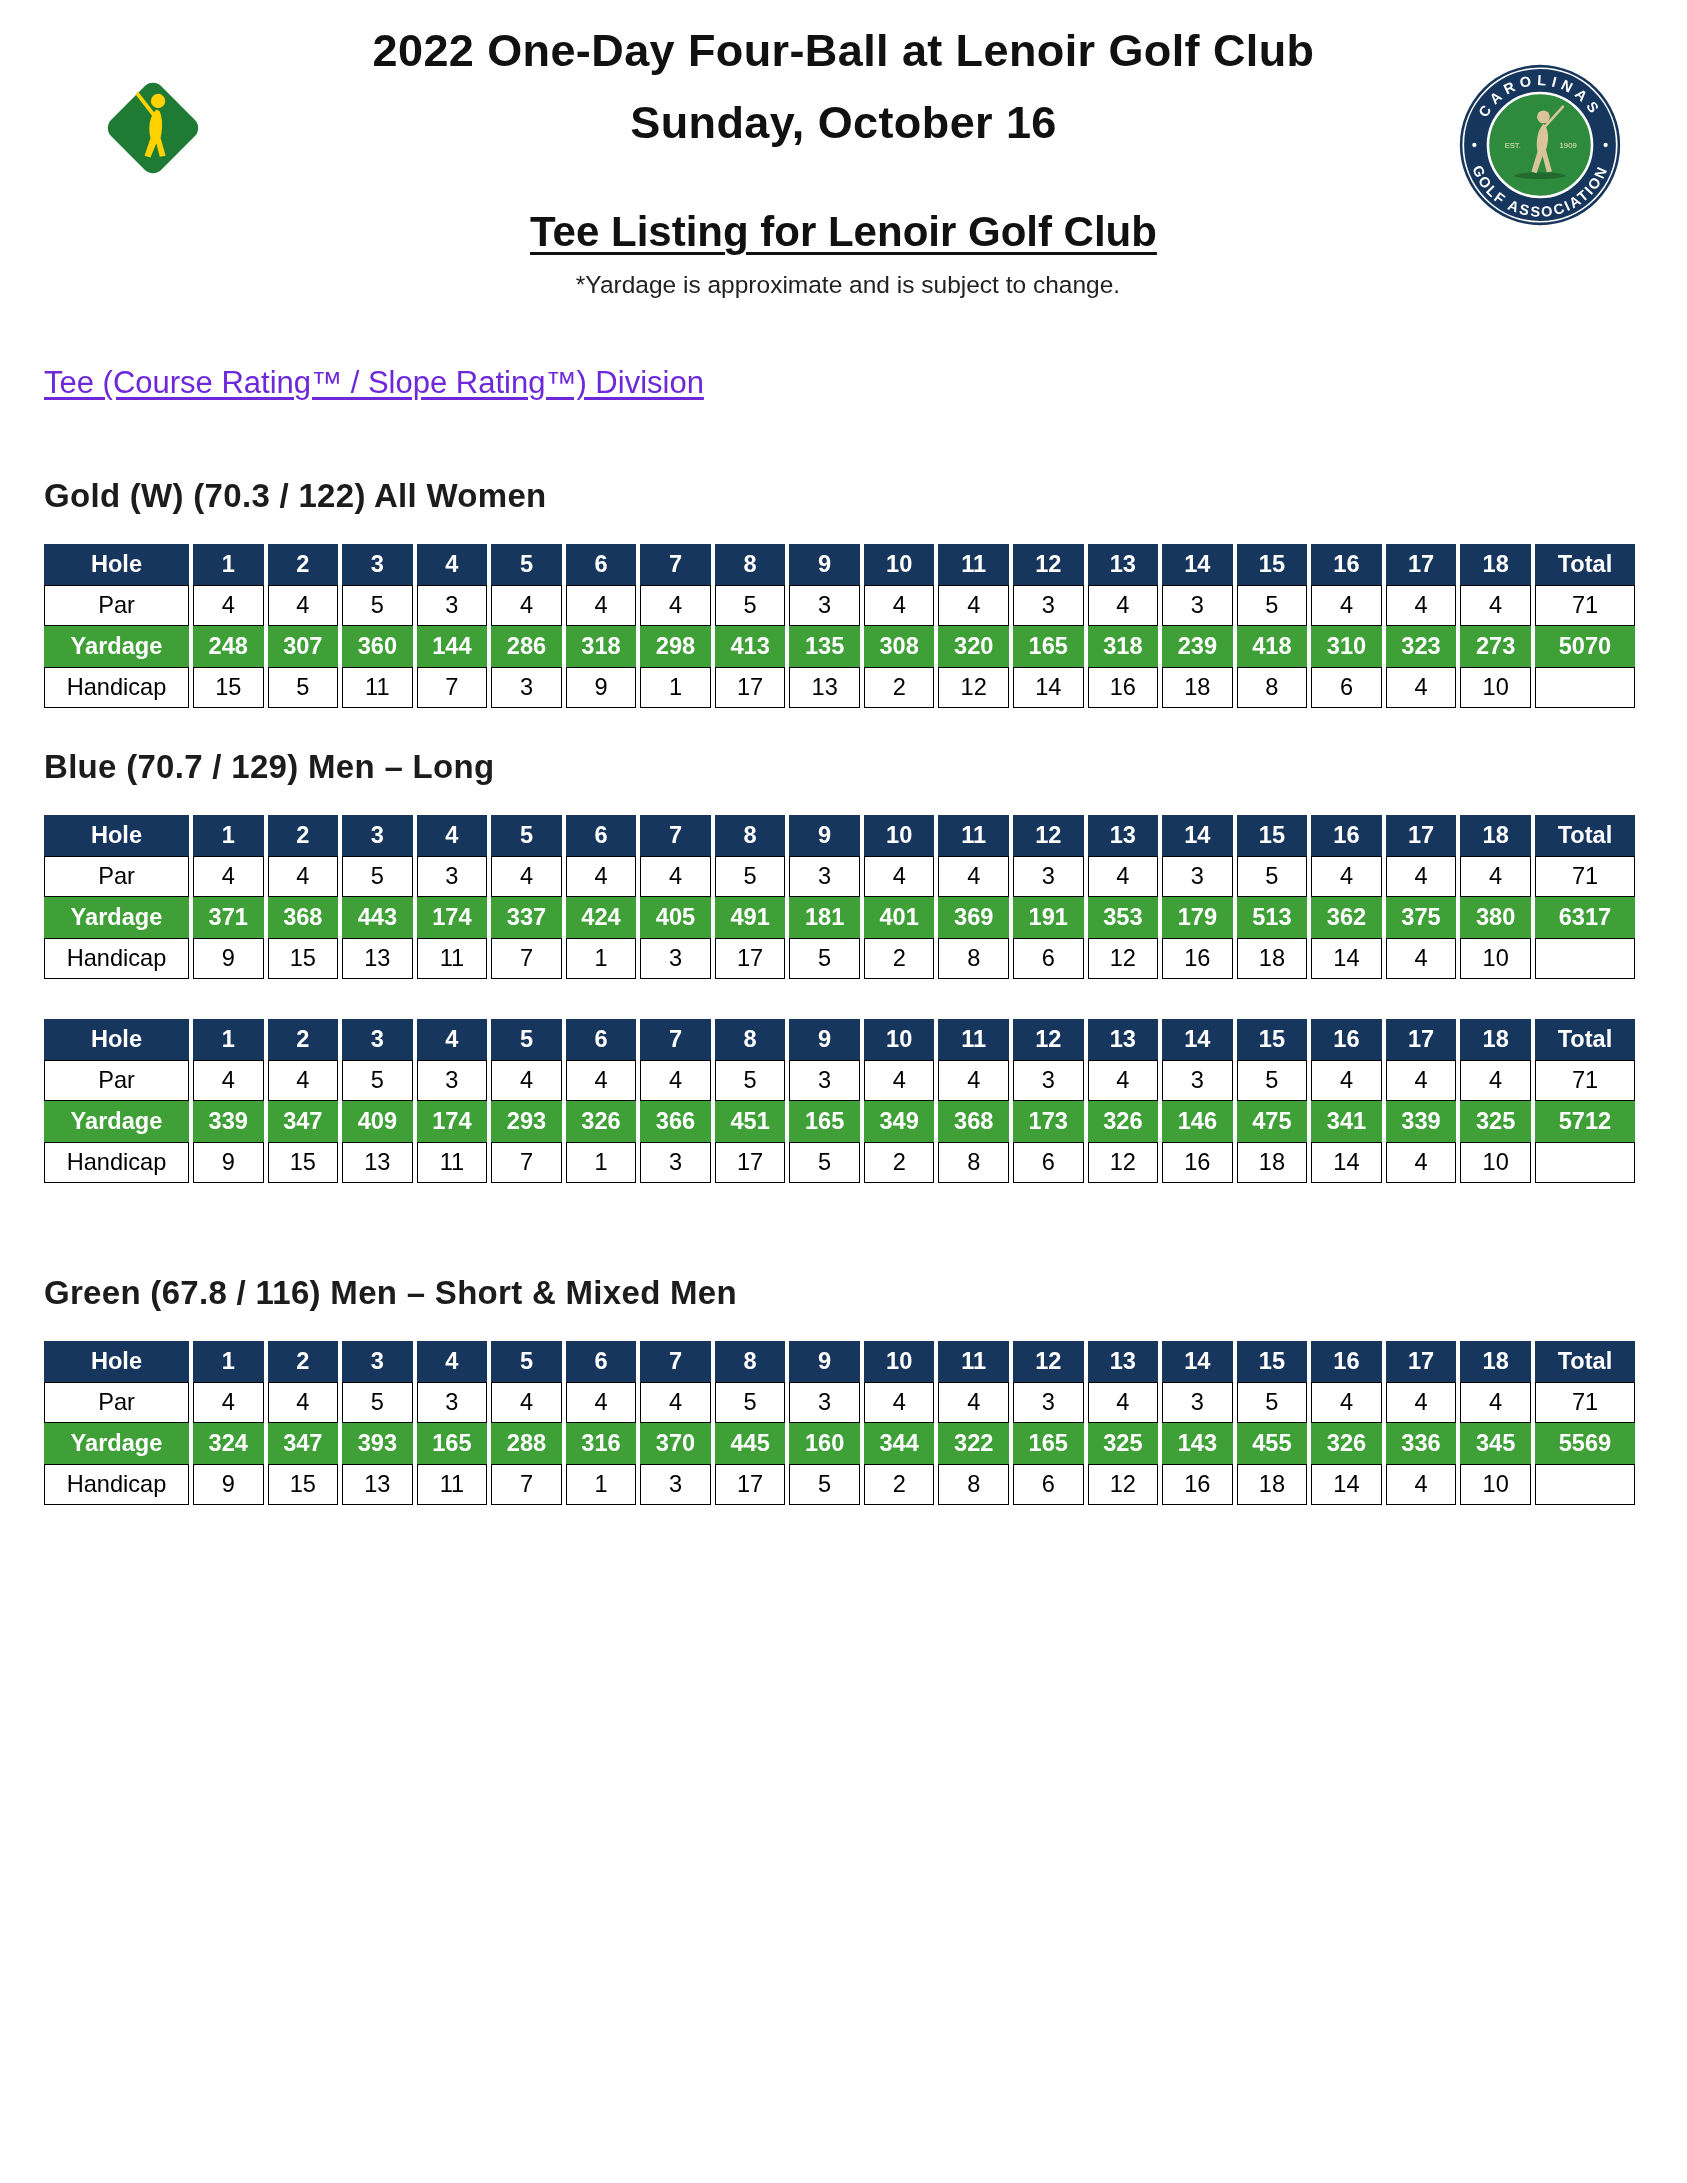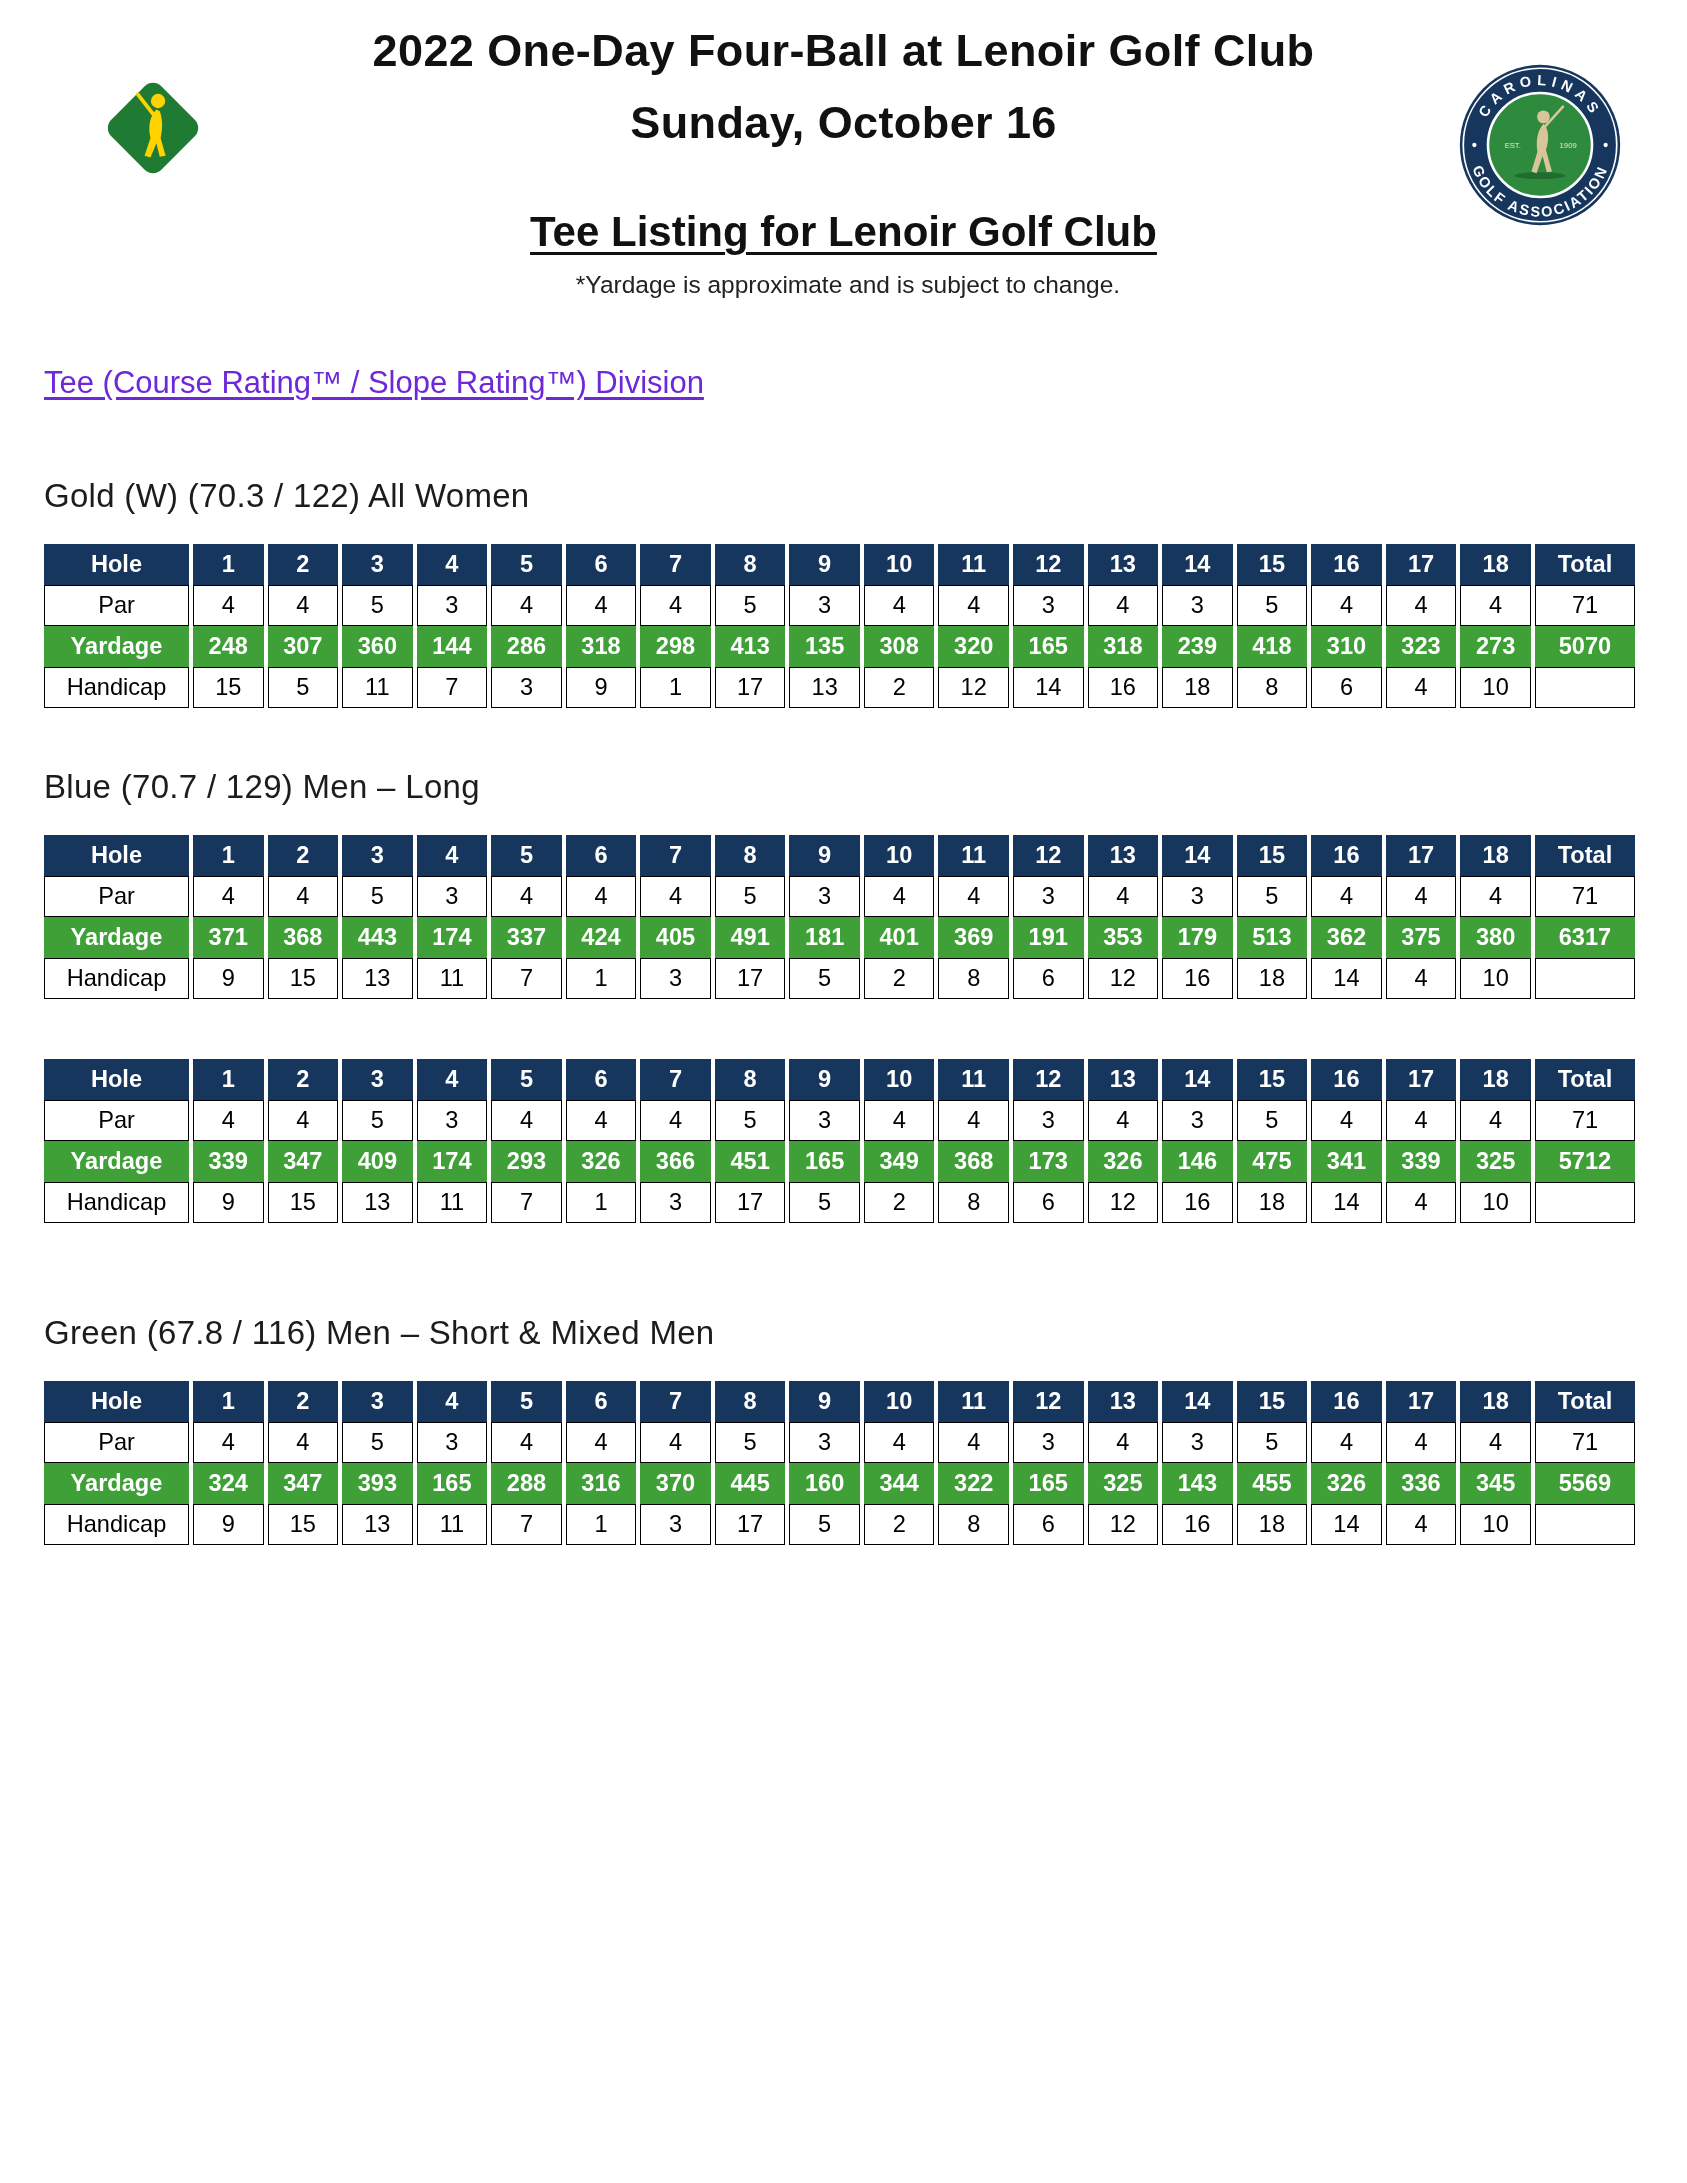--- a/index.html
+++ b/index.html
@@ -16,24 +16,24 @@
   .title2 { margin-top:20px; }
   .subtitle {
     margin-top:59px; text-align:center; font-size:42px; font-weight:bold; color:#111;
     text-decoration:underline; text-decoration-thickness:2.5px; text-underline-offset:5.9px;
   }
   .note { margin-top:15px; text-align:center; font-size:24.5px; color:#222;margin-left:9px; }
   .legend {
     margin:66px 0 0 44px; font-size:31px; color:#6d28d9; width:max-content;
     text-decoration:underline; text-underline-offset:4.2px;
   }
-  .tee-section { margin-top:60px; }
+  .tee-section { margin-top:40px; }
   .tee-section:nth-of-type(1) { margin-top:76px; }
   .tee-section:nth-of-type(4) { margin-top:91px; }
-  .section-heading { margin:0 0 0 44px; font-size:33px; font-weight:normal; color:#1c1c1c; letter-spacing:0.3px; }
+  .section-heading { margin:0 0 0 44px; font-size:33px; font-weight:bold; color:#1c1c1c; letter-spacing:0.3px; }
   .tee-table {
     margin:29px 0 0 40px;
     border-collapse:separate; border-spacing:4.2px 0;
     table-layout:fixed; width:1599px;
   }
   .tee-table td {
     height:41px; padding:0; text-align:center; vertical-align:middle;
     font-size:23.6px; overflow:hidden; white-space:nowrap;
   }
   .col-label { width:145px; }

